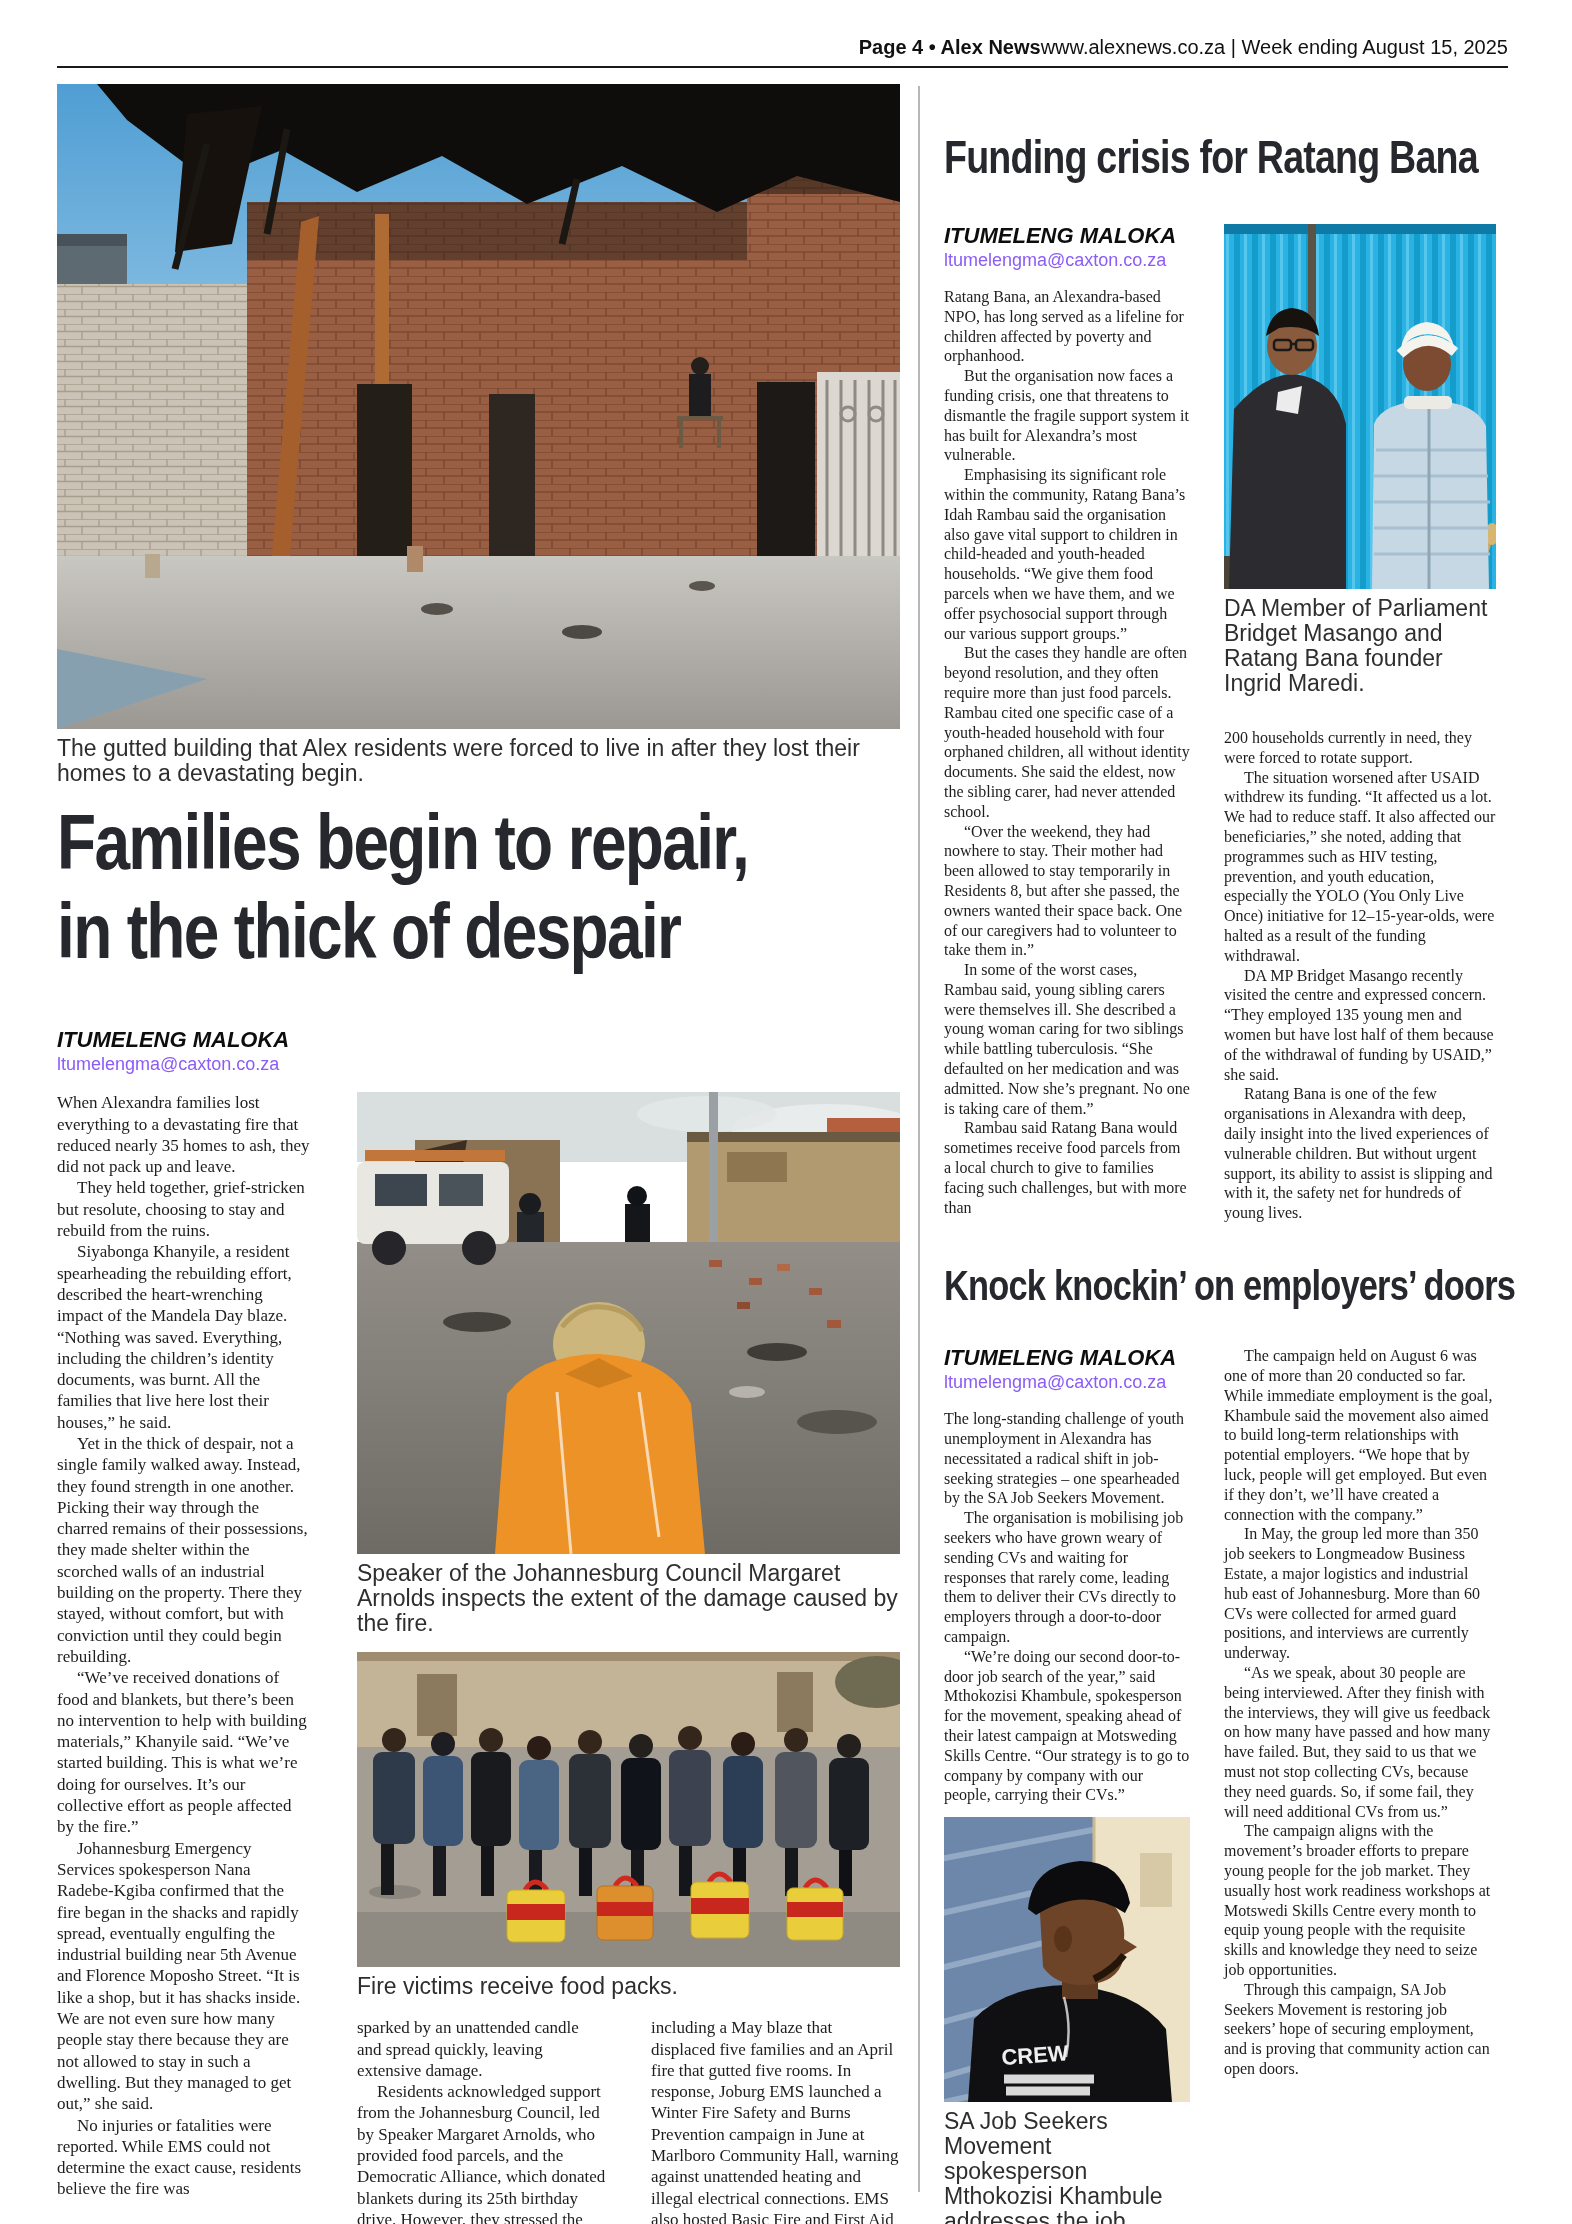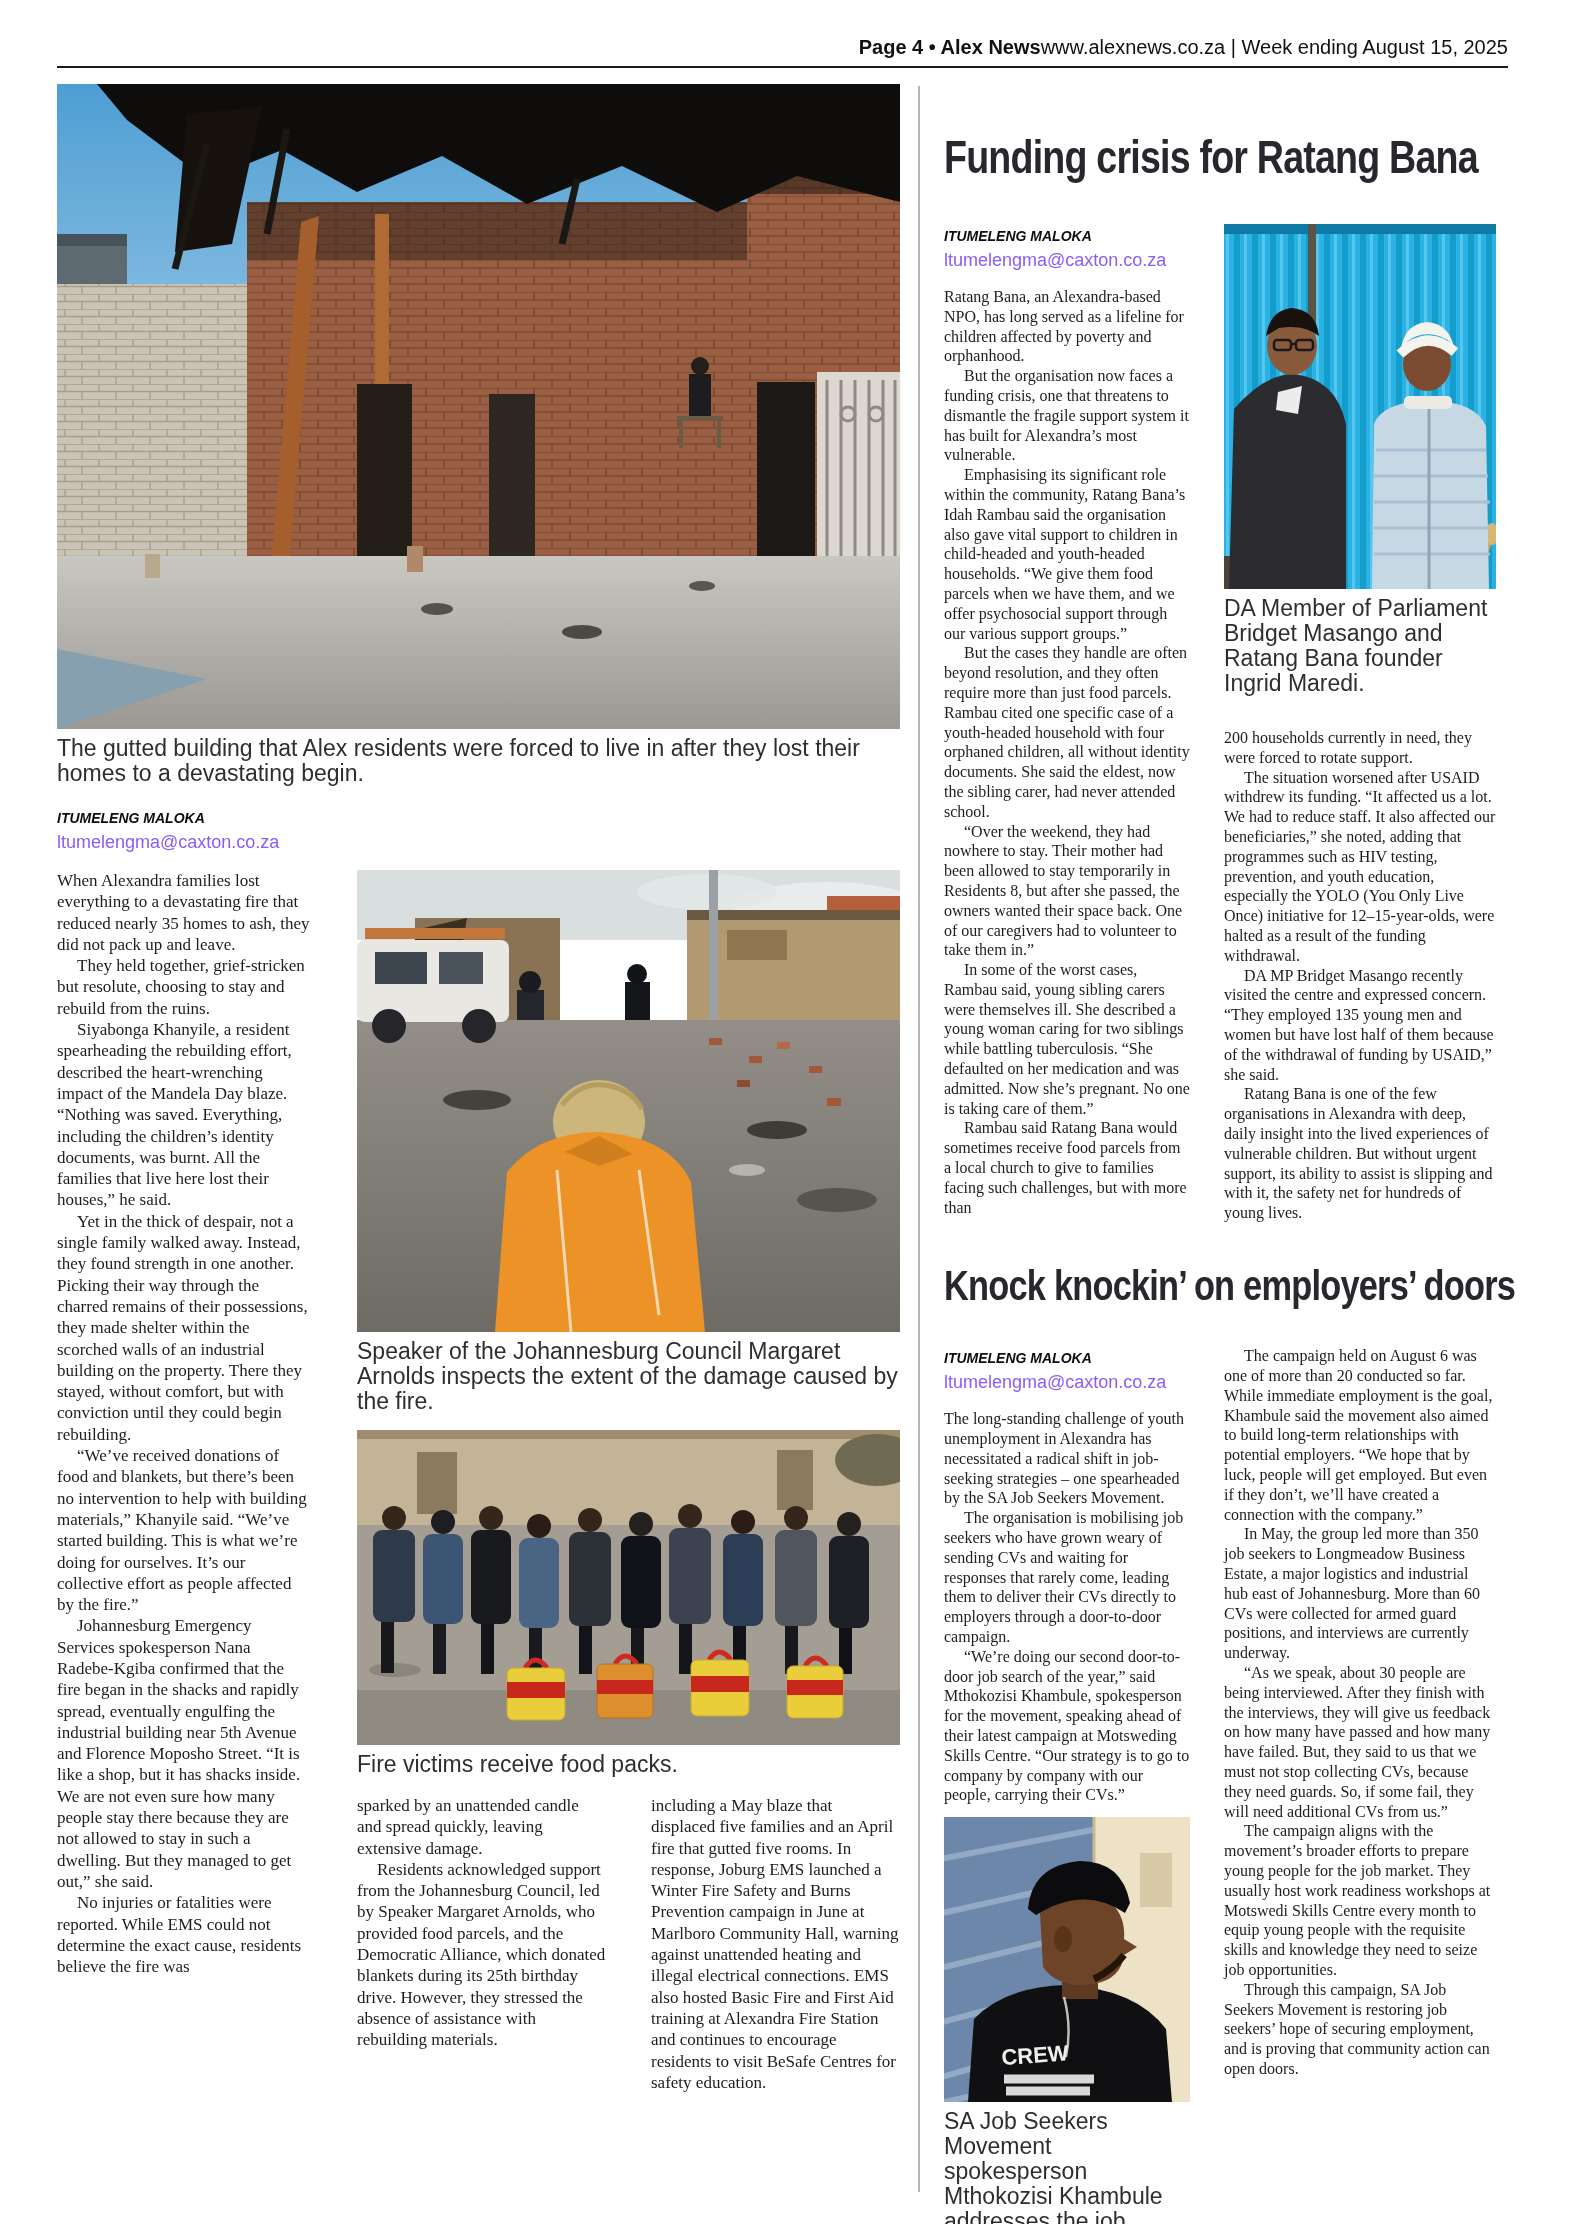--- a/index.html
+++ b/index.html
@@ -14,21 +14,21 @@
     display:flex; justify-content:flex-end; align-items:flex-end; }
   .pg-header .lft { font-weight:bold; }
   .top-rule { position:absolute; left:57px; top:66px; width:1451px; height:2px; background:#1a1a1a; }
   .v-divider { position:absolute; left:918px; top:86px; width:2px; height:2106px; background:#b7b7b7; }
 
   
   figure { margin:0; }
   .caption { font-family:"Liberation Sans","DejaVu Sans",sans-serif; font-size:23px;
     line-height:25px; color:#2e2e2e; margin-top:7px; }
   .byline-name { font-family:"Liberation Sans","DejaVu Sans",sans-serif; font-weight:bold;
-    font-style:italic; font-size:14px; line-height:24px; color:#0d0d0d; }
+    font-style:italic; font-size:22px; line-height:24px; color:#0d0d0d; }
   .byline-email { font-family:"Liberation Sans","DejaVu Sans",sans-serif; font-size:18px;
     line-height:24px; color:#8b5cf6; }
   .bodycol p { margin:0; text-indent:20px; }
   .bodycol.lead-first p:first-child { text-indent:0; }
   svg { display:block; }
 
   
   .left-section { position:absolute; left:57px; top:84px; width:843px; }
   .hero-photo svg { width:843px; height:645px; }
   .lead-headline { margin-top:12px; color:#26282d;
@@ -122,20 +122,24 @@
         <ellipse cx="645" cy="502" rx="13" ry="5" fill="#5a554f"></ellipse>
         <rect x="350" y="462" width="16" height="26" fill="#b08968"></rect>
         <rect x="88" y="470" width="15" height="24" fill="#b8a88e"></rect>
         <rect x="632" y="290" width="22" height="44" fill="#1d1d1f"></rect>
         <circle cx="643" cy="282" r="9" fill="#23201c"></circle>
         <path d="M620 334h46M624 334v30M662 334v30" stroke="#6b5a44" stroke-width="4" fill="none"></path>
       </svg>
     </figure>
     <figcaption class="caption">The gutted building that Alex residents were forced to live in after they lost their homes to a devastating begin.</figcaption>
 
+    <h1 class="lead-headline">
+      <div class="hl">Families begin to repair,</div>
+      <div class="hl">in the thick of despair</div>
+    </h1>
 
     <div class="lead-byline">
       <div class="byline-name">ITUMELENG MALOKA</div>
       <div class="byline-email">ltumelengma@caxton.co.za</div>
     </div>
 
     <div class="lead-body">
       <div class="bodycol lead-first lead-col1">
           <p>When Alexandra families lost everything to a devastating fire that reduced nearly 35 homes to ash, they did not pack up and leave.</p>
           <p>They held together, grief-stricken but resolute, choosing to stay and rebuild from the ruins.</p>

